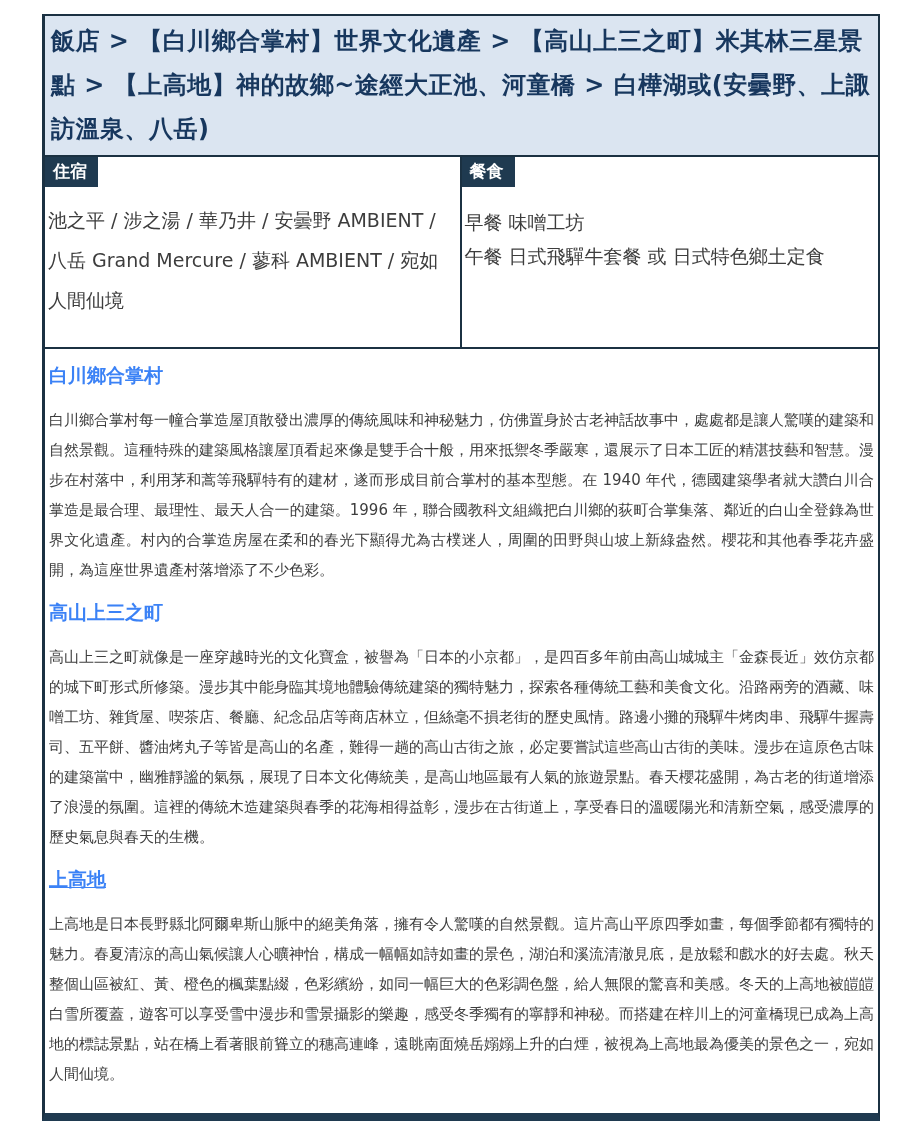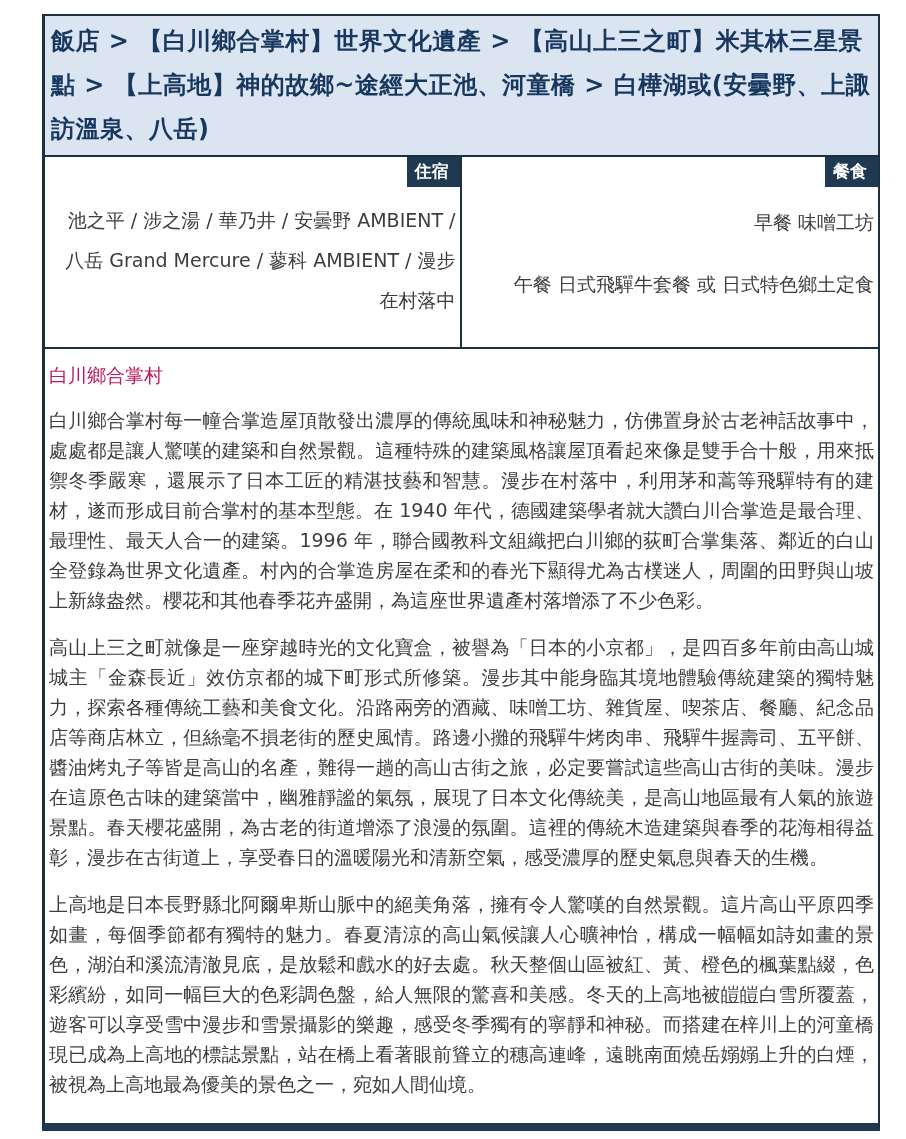--- a/index.html
+++ b/index.html
@@ -37,21 +37,20 @@
     letter-spacing: 0.5px;
   }
   
   .doc-table {
     display: flex;
     border-bottom: 2px solid #1b3142;
   }
   .cell {
     box-sizing: border-box;
     min-height: 190px;
-    text-align: right;
   }
   .cell-hotel {
     width: 50%;
     border-right: 2px solid #1b3142;
   }
   .cell-meal { width: 50%; }
   .badge {
     display: inline-block;
     background: #1f3a50;
     color: #ffffff;
@@ -65,56 +64,56 @@
     font-size: 19px;
     line-height: 40px;
     color: #3d3d3d;
     padding: 13px 4px 0 3px;
     margin: 0;
   }
   .meal-row {
     font-size: 19px;
     color: #3d3d3d;
     padding: 0 4px 0 3px;
-    margin-top: 36px;
+    margin-top: 8px;
     line-height: 26px;
   }
   .meal-row:first-of-type { margin-top: 22px; }
   .meal-label { font-weight: normal; }
   
   .doc-body { padding: 0 4px 10px 4px; }
   .section-title {
     font-size: 19px;
-    font-weight: normal;
-    color: #be185d;
+    font-weight: bold;
+    color: #3b82f6;
     margin: 13px 0 0 0;
     line-height: 26px;
   }
   .section-title.underlined { text-decoration: underline; cursor: pointer; }
   .section-body {
-    font-size: 19px;
+    font-size: 15px;
     line-height: 30px;
     color: #3d3d3d;
     text-align: justify;
     margin: 17px 0 14px 0;
   }
 </style>
 </head>
 <body>
 
 <div class="page">
   <div class="doc">
 
     <div class="doc-header">飯店 &gt; 【白川鄉合掌村】世界文化遺產 &gt; 【高山上三之町】米其林三星景點 &gt; 【上高地】神的故鄉~途經大正池、河童橋 &gt; 白樺湖或(安曇野、上諏訪溫泉、八岳)</div>
 
     <div class="doc-table">
 
       <div class="cell cell-hotel">
         <span class="badge">住宿</span>
-        <p class="hotel-text">池之平 / 涉之湯 / 華乃井 / 安曇野 AMBIENT / 八岳 Grand Mercure / 蓼科 AMBIENT / 漫步在村落中</p>
+        <p class="hotel-text">池之平 / 涉之湯 / 華乃井 / 安曇野 AMBIENT / 八岳 Grand Mercure / 蓼科 AMBIENT / 宛如人間仙境</p>
       </div>
 
       <div class="cell cell-meal">
         <span class="badge">餐食</span>
         <div class="meal-row">
           <span class="meal-label">早餐</span> 
           <span>味噌工坊</span>
         </div>
         <div class="meal-row">
           <span class="meal-label">午餐</span> 
@@ -125,23 +124,25 @@
     </div>
 
     <div class="doc-body">
 
       <div class="section">
         <h3 class="section-title">白川鄉合掌村</h3>
         <p class="section-body">白川鄉合掌村每一幢合掌造屋頂散發出濃厚的傳統風味和神秘魅力，仿佛置身於古老神話故事中，處處都是讓人驚嘆的建築和自然景觀。這種特殊的建築風格讓屋頂看起來像是雙手合十般，用來抵禦冬季嚴寒，還展示了日本工匠的精湛技藝和智慧。漫步在村落中，利用茅和蒿等飛驒特有的建材，遂而形成目前合掌村的基本型態。在 1940 年代，德國建築學者就大讚白川合掌造是最合理、最理性、最天人合一的建築。1996 年，聯合國教科文組織把白川鄉的荻町合掌集落、鄰近的白山全登錄為世界文化遺產。村內的合掌造房屋在柔和的春光下顯得尤為古樸迷人，周圍的田野與山坡上新綠盎然。櫻花和其他春季花卉盛開，為這座世界遺產村落增添了不少色彩。</p>
       </div>
 
       <div class="section">
+        <h3 class="section-title">高山上三之町</h3>
         <p class="section-body">高山上三之町就像是一座穿越時光的文化寶盒，被譽為「日本的小京都」，是四百多年前由高山城城主「金森長近」效仿京都的城下町形式所修築。漫步其中能身臨其境地體驗傳統建築的獨特魅力，探索各種傳統工藝和美食文化。沿路兩旁的酒藏、味噌工坊、雜貨屋、喫茶店、餐廳、紀念品店等商店林立，但絲毫不損老街的歷史風情。路邊小攤的飛驒牛烤肉串、飛驒牛握壽司、五平餅、醬油烤丸子等皆是高山的名產，難得一趟的高山古街之旅，必定要嘗試這些高山古街的美味。漫步在這原色古味的建築當中，幽雅靜謐的氣氛，展現了日本文化傳統美，是高山地區最有人氣的旅遊景點。春天櫻花盛開，為古老的街道增添了浪漫的氛圍。這裡的傳統木造建築與春季的花海相得益彰，漫步在古街道上，享受春日的溫暖陽光和清新空氣，感受濃厚的歷史氣息與春天的生機。</p>
       </div>
 
       <div class="section">
+        <h3 class="section-title underlined">上高地</h3>
         <p class="section-body">上高地是日本長野縣北阿爾卑斯山脈中的絕美角落，擁有令人驚嘆的自然景觀。這片高山平原四季如畫，每個季節都有獨特的魅力。春夏清涼的高山氣候讓人心曠神怡，構成一幅幅如詩如畫的景色，湖泊和溪流清澈見底，是放鬆和戲水的好去處。秋天整個山區被紅、黃、橙色的楓葉點綴，色彩繽紛，如同一幅巨大的色彩調色盤，給人無限的驚喜和美感。冬天的上高地被皚皚白雪所覆蓋，遊客可以享受雪中漫步和雪景攝影的樂趣，感受冬季獨有的寧靜和神秘。而搭建在梓川上的河童橋現已成為上高地的標誌景點，站在橋上看著眼前聳立的穗高連峰，遠眺南面燒岳嫋嫋上升的白煙，被視為上高地最為優美的景色之一，宛如人間仙境。</p>
       </div>
 
     </div>
 
   </div>
 </div>
 
 </body></html>

